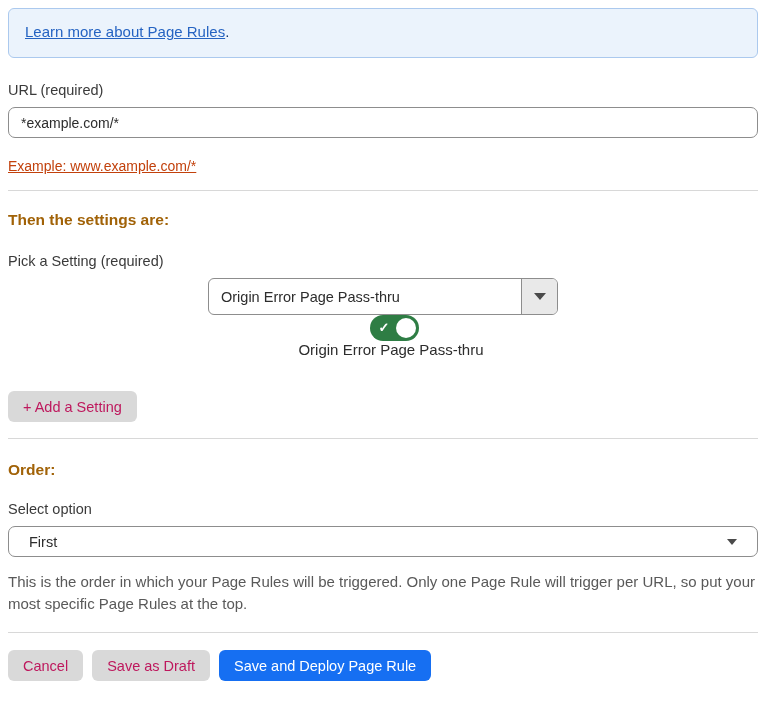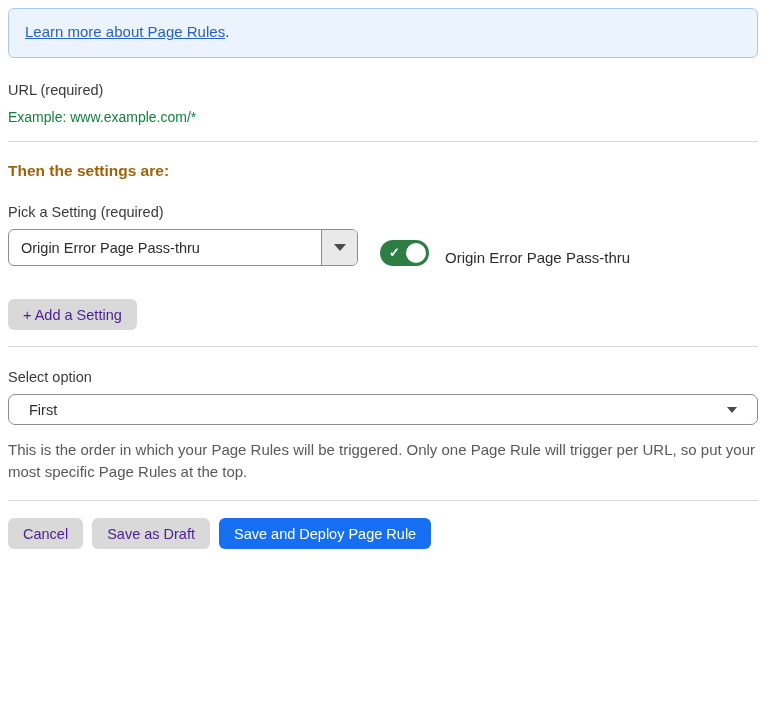--- a/index.html
+++ b/index.html
@@ -50,38 +50,40 @@
     border-radius: 7px;
     padding: 0 12px;
     font-size: 14px;
     font-family: "Liberation Sans", sans-serif;
     color: #2d2d2d;
     background: #ffffff;
     outline: none;
   }
   .helper-text {
     font-size: 14px;
-    color: #15803d;
-    margin-top: 11px;
+    color: #c2410c;
+    margin-top: 20px;
+    text-decoration: underline;
   }
   .divider {
     border: none;
     border-top: 1px solid #d8d8d8;
     margin: 16px 0;
   }
   .section-heading {
     font-size: 15.5px;
     font-weight: 700;
     color: #a16207;
     margin-top: 20px;
   }
   .setting-row {
     display: flex;
-    align-items: flex-end;
+    align-items: center;
     margin-top: 8px;
+    flex-direction: column;
   }
   .combo-select {
     width: 350px;
     height: 37px;
     border: 1px solid #8d8d8d;
     border-radius: 6px;
     background: #ffffff;
     display: flex;
     align-items: stretch;
     overflow: hidden;
@@ -149,21 +151,21 @@
     align-items: center;
     justify-content: center;
     height: 31px;
     padding: 0 15px;
     border: none;
     border-radius: 6px;
     font-size: 14.5px;
     font-family: "Liberation Sans", sans-serif;
     cursor: pointer;
   }
-  .btn-gray { background: #d9d9d9; color: #4c1d95; }
+  .btn-gray { background: #d9d9d9; color: #be185d; }
   .btn-blue { background: #166ff2; color: #ffffff; }
   .add-setting-btn { margin-top: 33px; }
   .full-select {
     width: 100%;
     height: 31px;
     border: 1px solid #8d8d8d;
     border-radius: 7px;
     background: #ffffff;
     display: flex;
     align-items: center;
@@ -198,20 +200,21 @@
 <body>
 
 <div class="container">
 
 
   <div class="info-box">
     <div><a class="info-link">Learn more about Page Rules</a><span>.</span></div>
   </div>
 
   <div class="field-label">URL (required)</div>
+  <input class="text-input" type="text" value="*example.com/*" style="">
   <div class="helper-text">Example: www.example.com/*</div>
 
   <hr class="divider">
 
   <div class="section-heading">Then the settings are:</div>
 
   <div class="field-label">Pick a Setting (required)</div>
 
   <div class="setting-row">
     <div class="combo-select">
@@ -224,20 +227,21 @@
       <span class="toggle-check">✓</span>
       <span class="toggle-knob"></span>
     </div>
     <div class="toggle-label">Origin Error Page Pass-thru</div>
   </div>
 
   <button class="btn btn-gray add-setting-btn">+ Add a Setting</button>
 
   <hr class="divider" style="margin-top:16px;">
 
+  <div class="section-heading" style="margin-top:22px;">Order:</div>
 
   <div class="field-label" style="margin-top:22px;">Select option</div>
 
   <div class="full-select">
     <div class="combo-value-full">First</div>
     <span class="tri-down"></span>
   </div>
 
   <div class="order-help">This is the order in which your Page Rules will be triggered. Only one Page Rule will trigger per URL, so put your most specific Page Rules at the top.</div>
 

